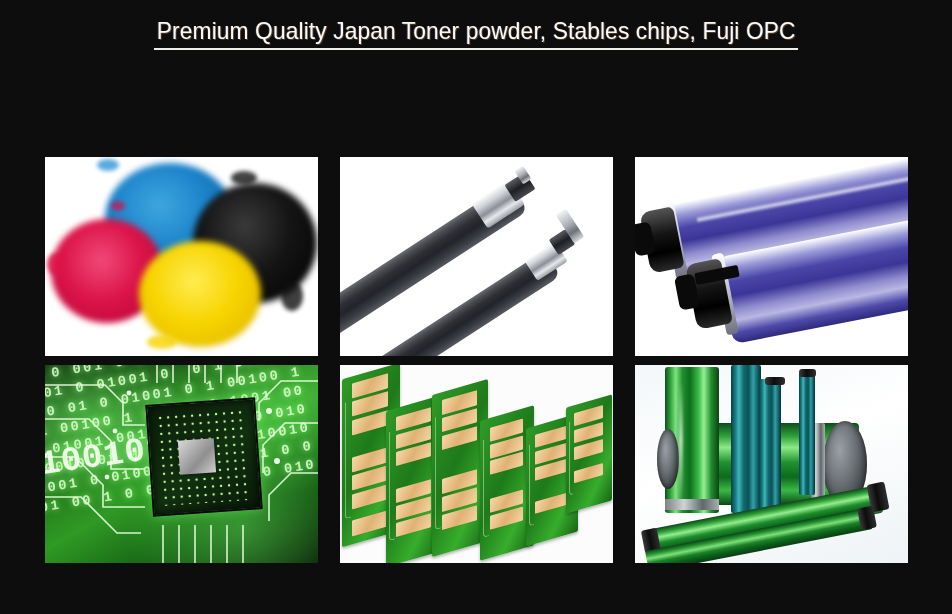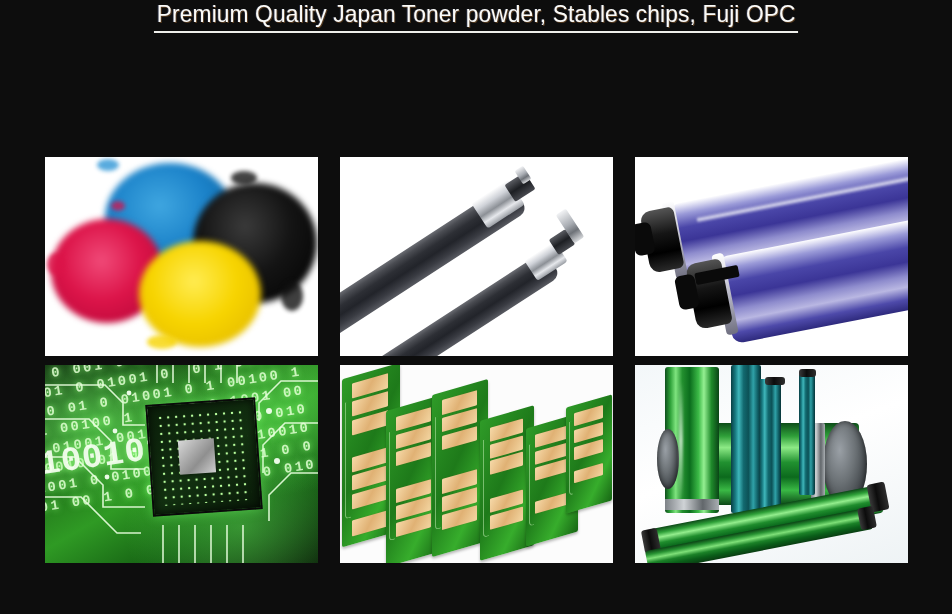--- a/index.html
+++ b/index.html
@@ -23,21 +23,21 @@
     font-size:46px;
     font-weight:bold;
     color:#fdfdfb;
     letter-spacing:-0.2px;
     line-height:1.05;
     transform:scaleX(0.93);
     text-shadow:1px 1px 0 rgba(180,120,60,.55), -1px 0 0 rgba(140,170,255,.30);
     border-bottom:3px solid #f2f2ee;
     padding:0 4px 5px 4px;
   }
-  .subtitle-wrap { text-align:center; }
+  .subtitle-wrap { text-align:center; padding-top:17px; }
   .subtitle {
     display:inline-block;
     font-size:24px;
     font-weight:normal;
     color:#fbfbf8;
     letter-spacing:0.1px;
     transform:scaleX(0.95);
     text-shadow:1px 1px 0 rgba(170,110,50,.45), -1px 0 0 rgba(140,170,255,.22);
     border-bottom:2px solid #eeeeea;
     padding:0 3px 3px 3px;

